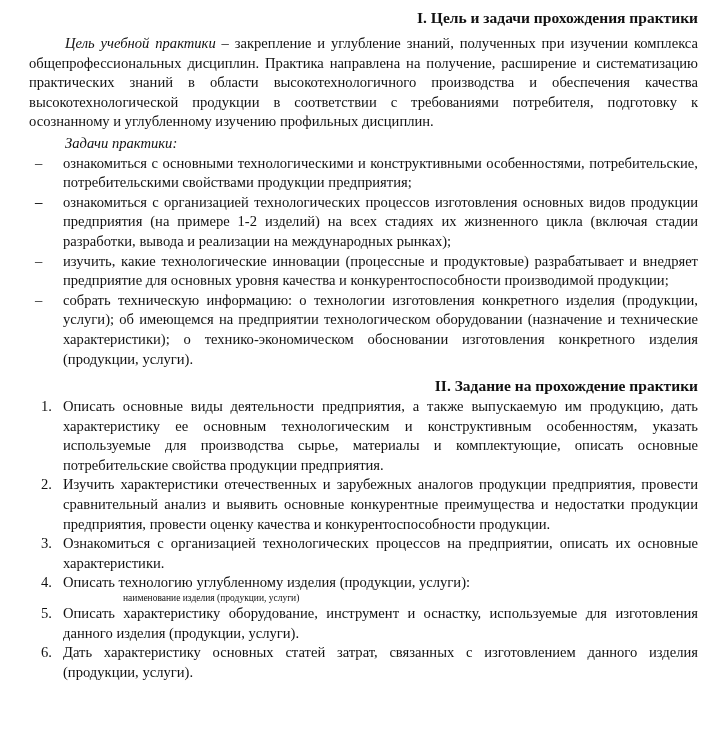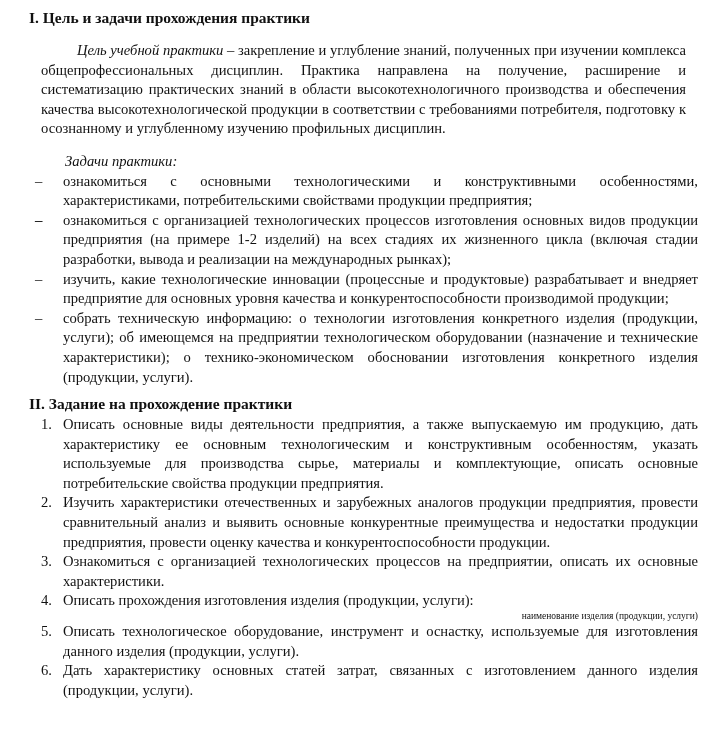--- a/index.html
+++ b/index.html
@@ -5,74 +5,74 @@
   html, body { margin: 0; padding: 0; background: #ffffff; }
   body {
     width: 718px; height: 729px; overflow: hidden;
     font-family: "Liberation Serif", "DejaVu Serif", serif;
     color: #111111;
     font-size: 14.6px;
     line-height: 19.6px;
   }
   .page { position: relative; padding: 5px 20px 0 29px; }
   .section-title {
-    text-align: left; font-weight: bold; font-size: 15.5px;
+    text-align: right; font-weight: bold; font-size: 15.5px;
     margin: 0; line-height: 22px; padding-left: 0;
   }
   .title-1 { margin-top: 2px; margin-bottom: 5px; }
   .para {
-    text-align: justify; margin: 12px; text-indent: 36px;
+    text-align: justify; margin: 0; text-indent: 36px;
   }
   .para em, .tasks-label { font-style: italic; }
-  .tasks-label { margin: 13px 0 0 36px; }
+  .tasks-label { margin: 2px 0 0 36px; }
   ul.tasks { list-style: none; margin: 0; padding: 0; }
   ul.tasks li {
     position: relative; padding-left: 34px; text-align: justify;
   }
   ul.tasks li .dash {
     position: absolute; left: 6px; top: 0;
   }
   .title-2 { margin-top: 6px; }
   ol.assign { list-style: none; margin: 0; padding: 0; }
   ol.assign li {
     position: relative; padding-left: 34px; text-align: justify;
   }
   ol.assign li .num { position: absolute; left: 12px; top: 0; }
   .product-line {
     display: inline-block; text-decoration: underline;
   }
   .caption {
-    display: block; text-align: right; font-size: 9.5px; line-height: 12px;
+    display: block; text-align: left; font-size: 9.5px; line-height: 12px;
     margin-left: 60px; margin-top: -1px;
   }
 </style>
 </head>
 <body>
 
 <div class="page">
 
   <h2 class="section-title title-1">I. Цель и задачи прохождения практики</h2>
 
   <p class="para"><em>Цель учебной практики</em><span> – закрепление и углубление знаний, полученных при изучении комплекса общепрофессиональных дисциплин. Практика направлена на получение, расширение и систематизацию практических знаний в области высокотехнологичного производства и обеспечения качества высокотехнологической продукции в соответствии с требованиями потребителя, подготовку к осознанному и углубленному изучению профильных дисциплин.</span></p>
 
   <p class="tasks-label">Задачи практики:</p>
 
   <ul class="tasks">
-    <li><span class="dash">–</span><span>ознакомиться с основными технологическими и конструктивными особенностями, характеристиками, потребительскими свойствами продукции предприятия;</span></li>
+    <li><span class="dash">–</span><span>ознакомиться с основными технологическими и конструктивными особенностями, потребительские, потребительскими свойствами продукции предприятия;</span></li>
     <li><span class="dash">–</span></li>
     <li><span class="dash">–</span><span>ознакомиться с организацией технологических процессов изготовления основных видов продукции предприятия (на примере 1-2 изделий) на всех стадиях их жизненного цикла (включая стадии разработки, вывода и реализации на международных рынках);</span></li>
     <li><span class="dash">–</span><span>изучить, какие технологические инновации (процессные и продуктовые) разрабатывает и внедряет предприятие для основных уровня качества и конкурентоспособности производимой продукции;</span></li>
     <li><span class="dash">–</span><span>собрать техническую информацию: о технологии изготовления конкретного изделия (продукции, услуги); об имеющемся на предприятии технологическом оборудовании (назначение и технические характеристики); о технико-экономическом обосновании изготовления конкретного изделия (продукции, услуги).</span></li>
   </ul>
 
   <h2 class="section-title title-2">II. Задание на прохождение практики</h2>
 
   <ol class="assign">
     <li><span class="num">1.</span><span>Описать основные виды деятельности предприятия, а также выпускаемую им продукцию, дать характеристику ее основным технологическим и конструктивным особенностям, указать используемые для производства сырье, материалы и комплектующие, описать основные потребительские свойства продукции предприятия.</span></li>
     <li><span class="num">2.</span><span>Изучить характеристики отечественных и зарубежных аналогов продукции предприятия, провести сравнительный анализ и выявить основные конкурентные преимущества и недостатки продукции предприятия, провести оценку качества и конкурентоспособности продукции.</span></li>
     <li><span class="num">3.</span><span>Ознакомиться с организацией технологических процессов на предприятии, описать их основные характеристики.</span></li>
-    <li><span class="num">4.</span><span>Описать прохождения изготовления изделия (продукции, услуги):</span><br><span class="caption">наименование изделия (продукции, услуги)</span></li>
-    <li><span class="num">5.</span><span>Описать технологическое оборудование, инструмент и оснастку, используемые для изготовления данного изделия (продукции, услуги).</span></li>
+    <li><span class="num">4.</span><span>Описать технологию углубленному изделия (продукции, услуги):</span><br><span class="caption">наименование изделия (продукции, услуги)</span></li>
+    <li><span class="num">5.</span><span>Описать характеристику оборудование, инструмент и оснастку, используемые для изготовления данного изделия (продукции, услуги).</span></li>
     <li><span class="num">6.</span><span>Дать характеристику основных статей затрат, связанных с изготовлением данного изделия (продукции, услуги).</span></li>
 
   </ol>
 
 </div>
 
 </body></html>

